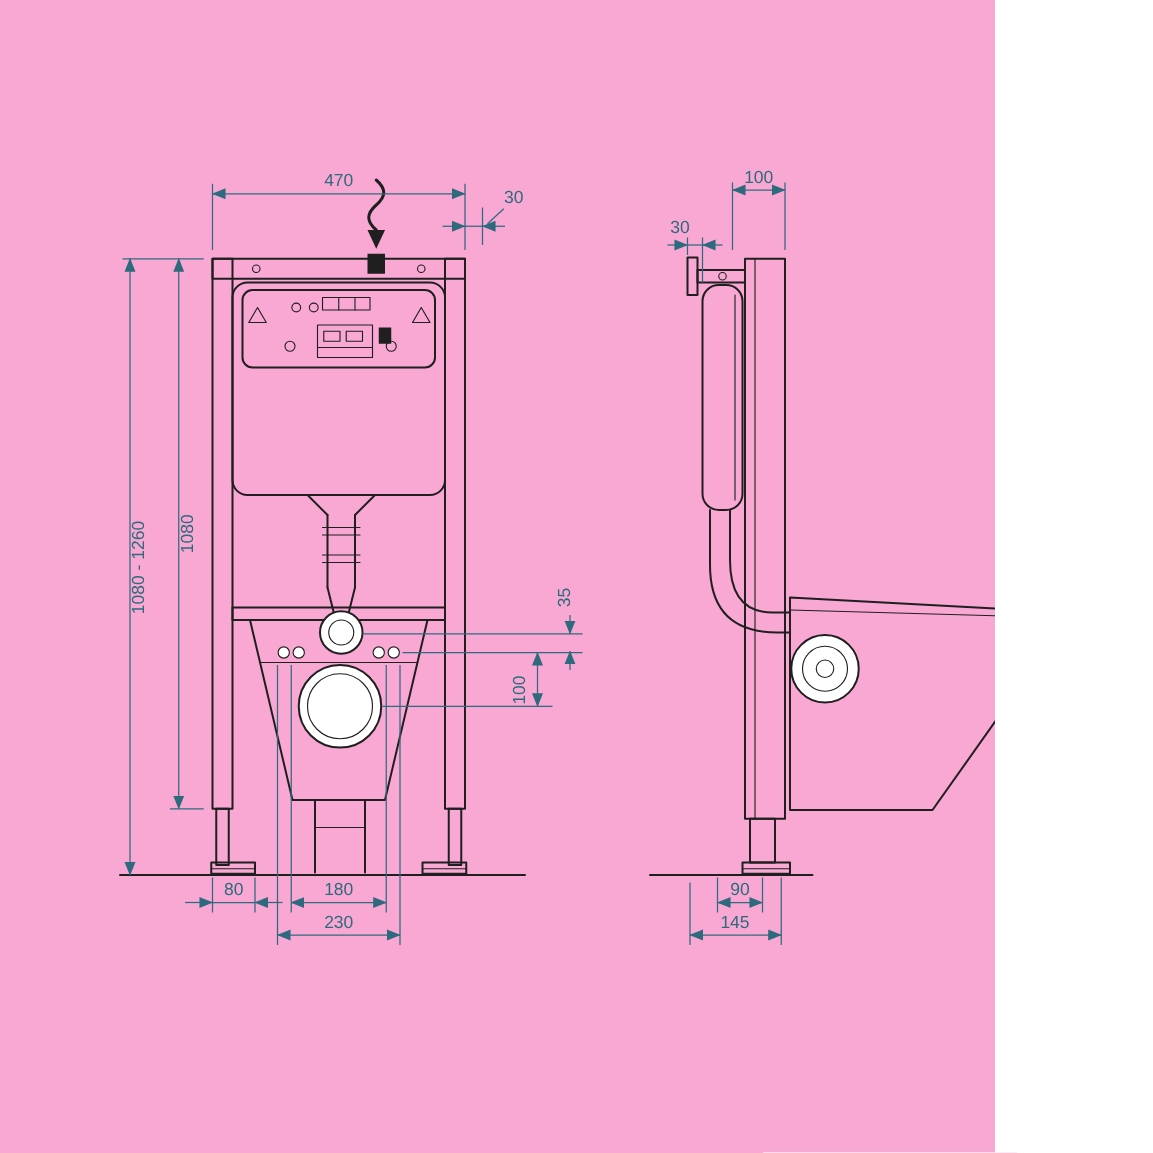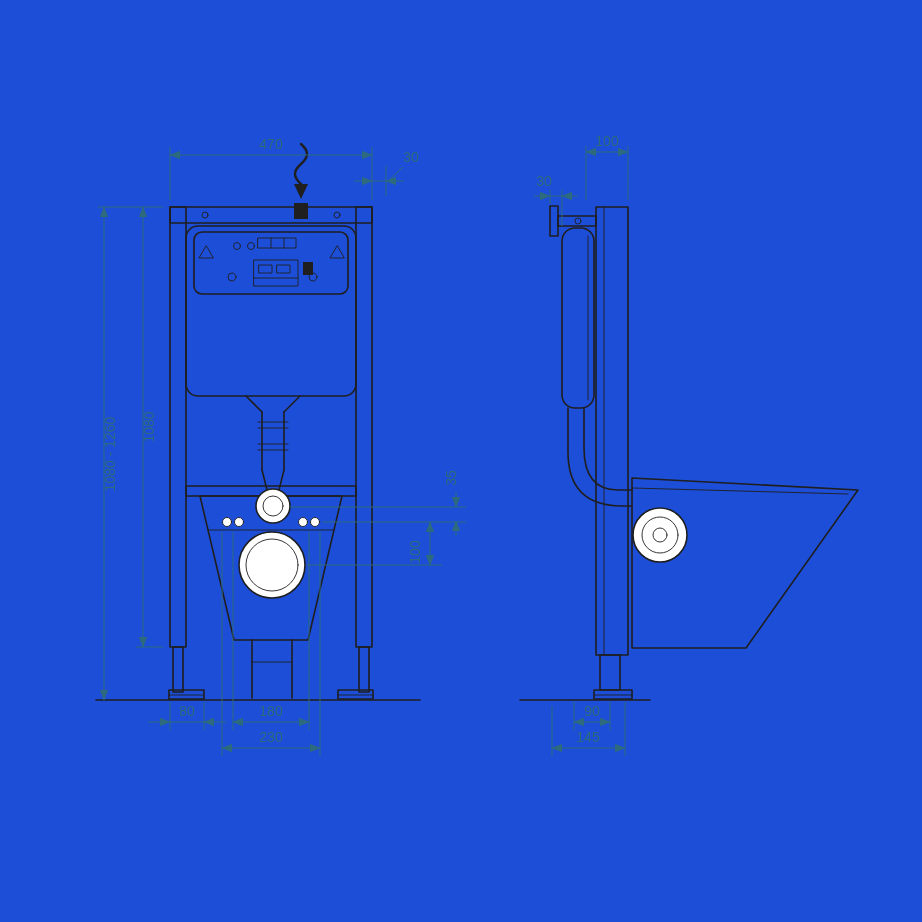--- a/index.html
+++ b/index.html
@@ -1,17 +1,17 @@
 <!DOCTYPE html>
 <html><head>
 <meta charset="utf-8">
 <style>
   html,body { margin:0; padding:0; background:#ffffff; }
   .page {
-    width:922px; height:922px; background:#1d4ed8;
+    width:796px; height:922px; background:#f9a8d4;
     position:relative; overflow:hidden;
     font-family:"Liberation Sans", sans-serif;
   }
   svg { display:block; }
   .draw      { stroke:#1f1f1f; stroke-width:1.6; fill:none; stroke-linecap:round; stroke-linejoin:round; }
   .draw-thin { stroke:#1f1f1f; stroke-width:0.9; fill:none; stroke-linecap:round; stroke-linejoin:round; }
   .draw-fill { fill:#1f1f1f; stroke:none; }
   .white     { fill:#ffffff; }
   .dim       { stroke:#2e6a7d; stroke-width:1; fill:none; }
   .dim-text  { fill:#2e6a7d; font-family:"Liberation Sans", sans-serif; font-size:14px; text-anchor:middle; }

